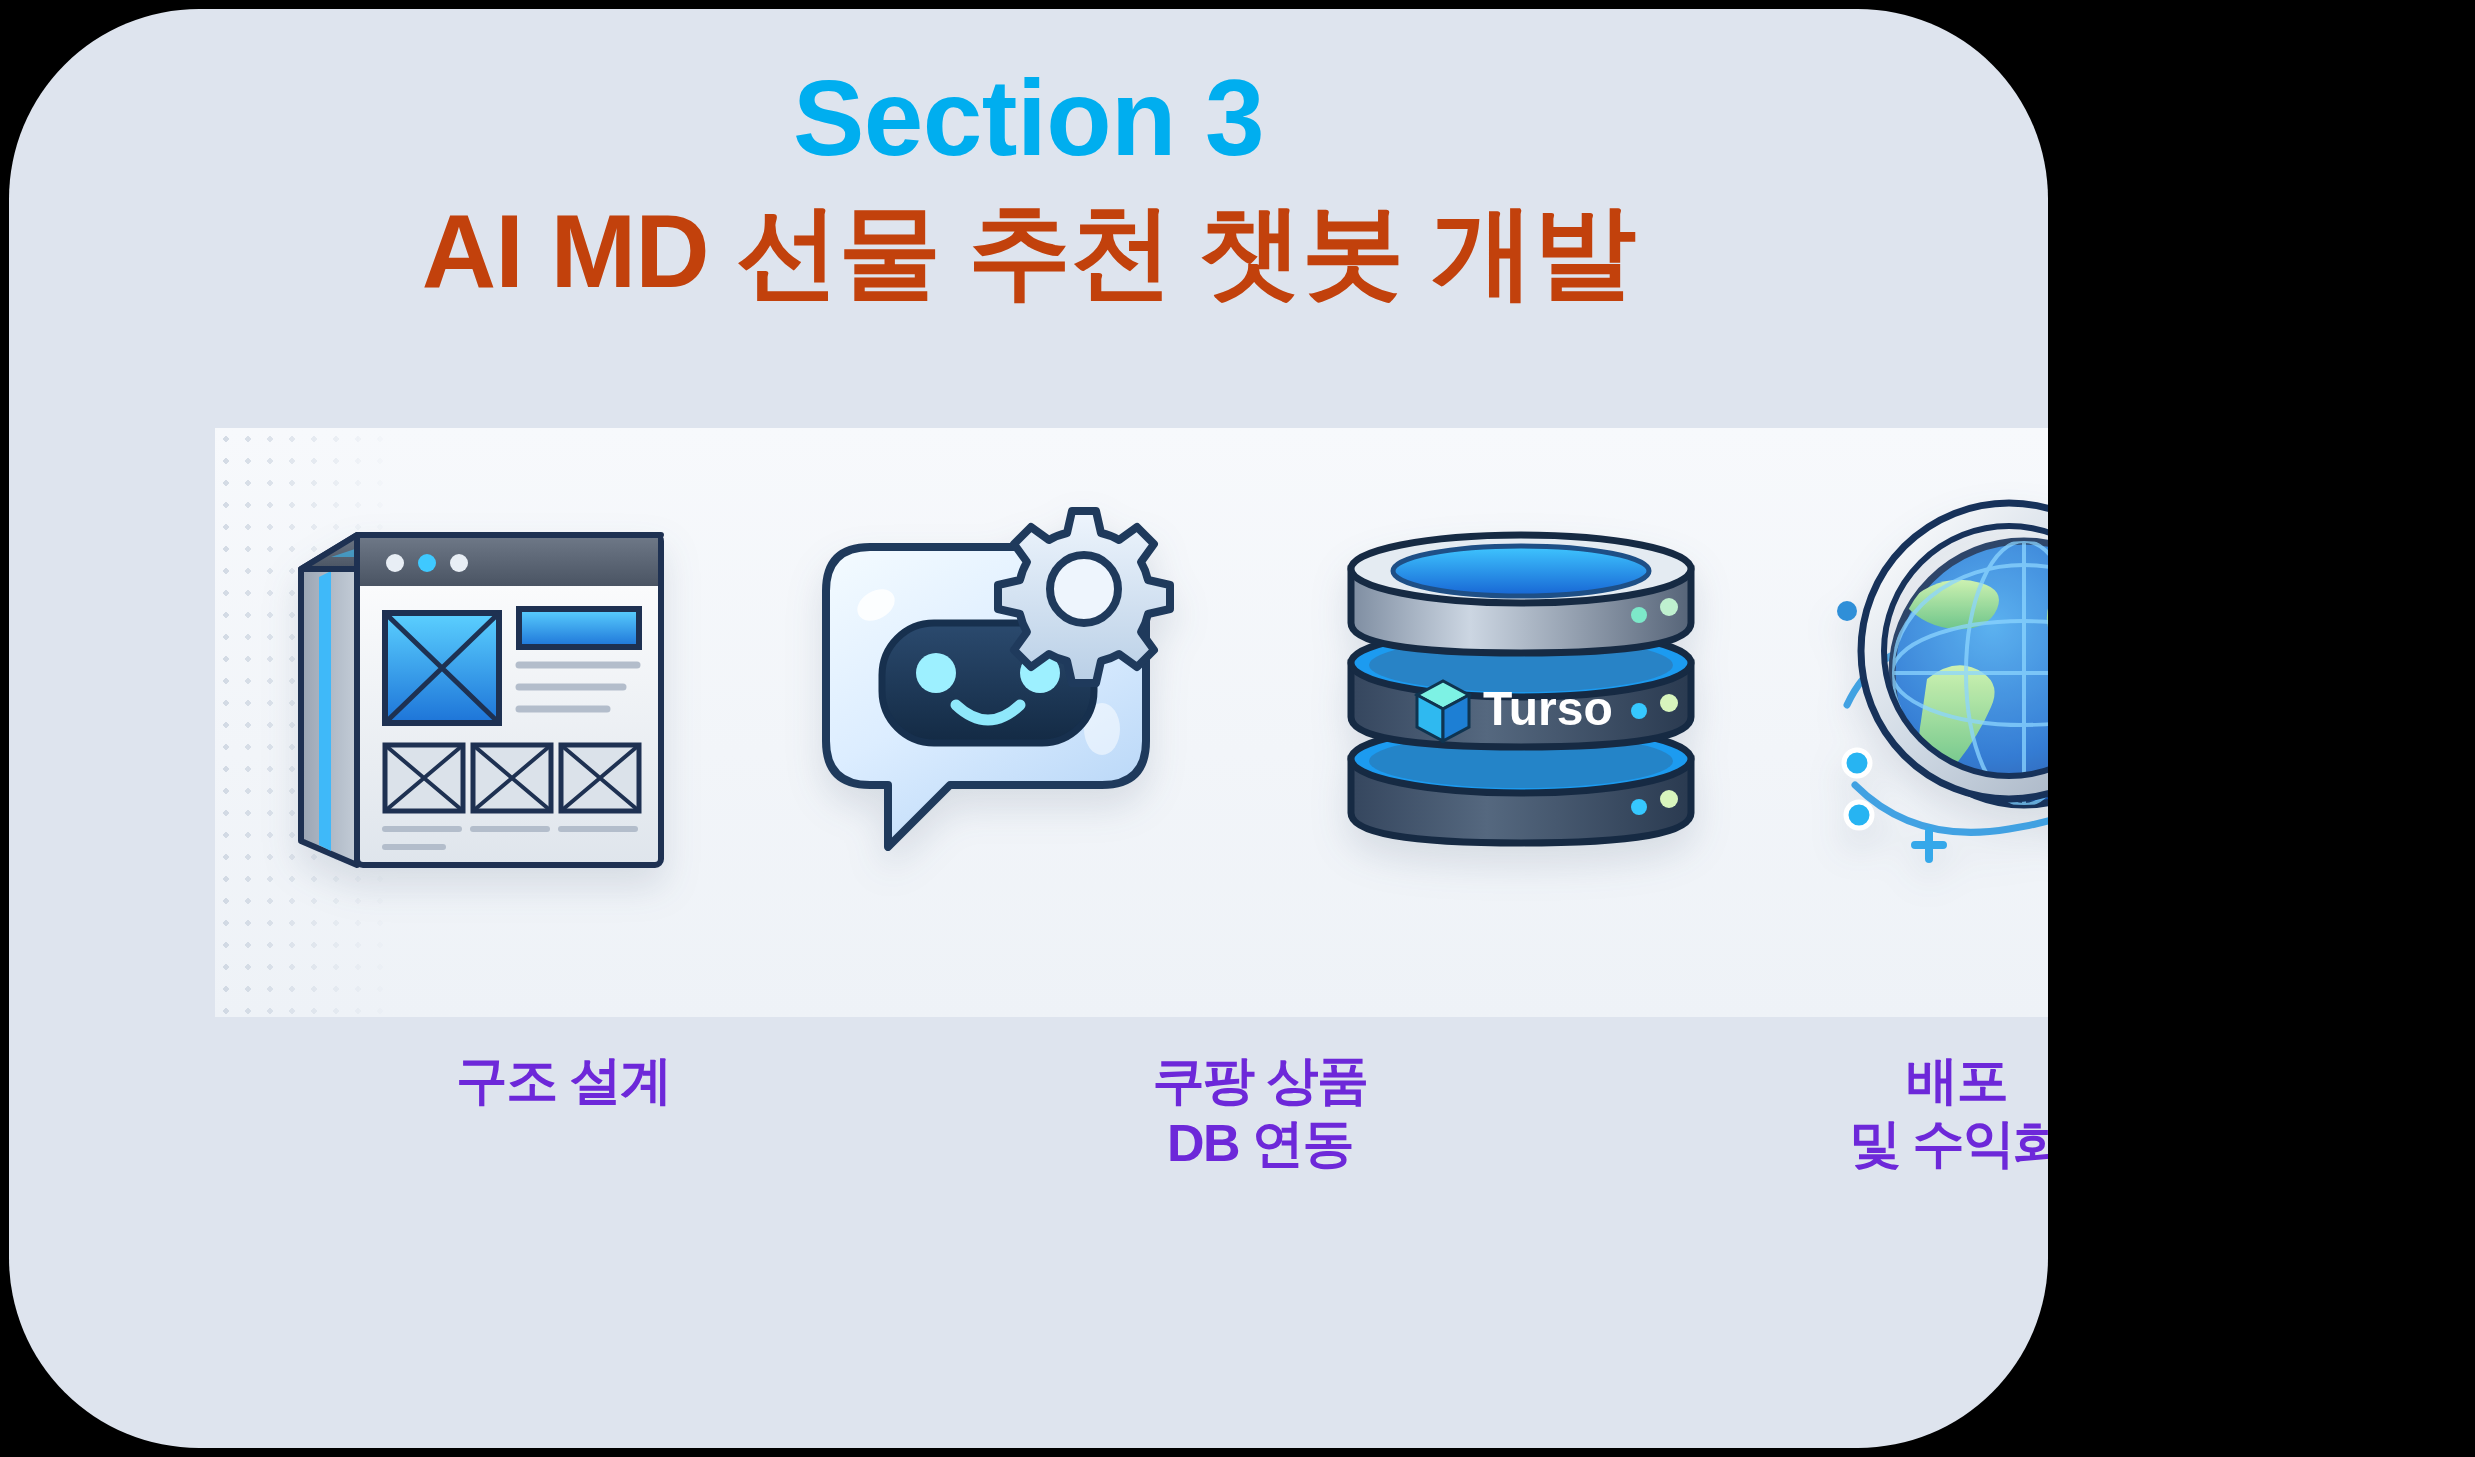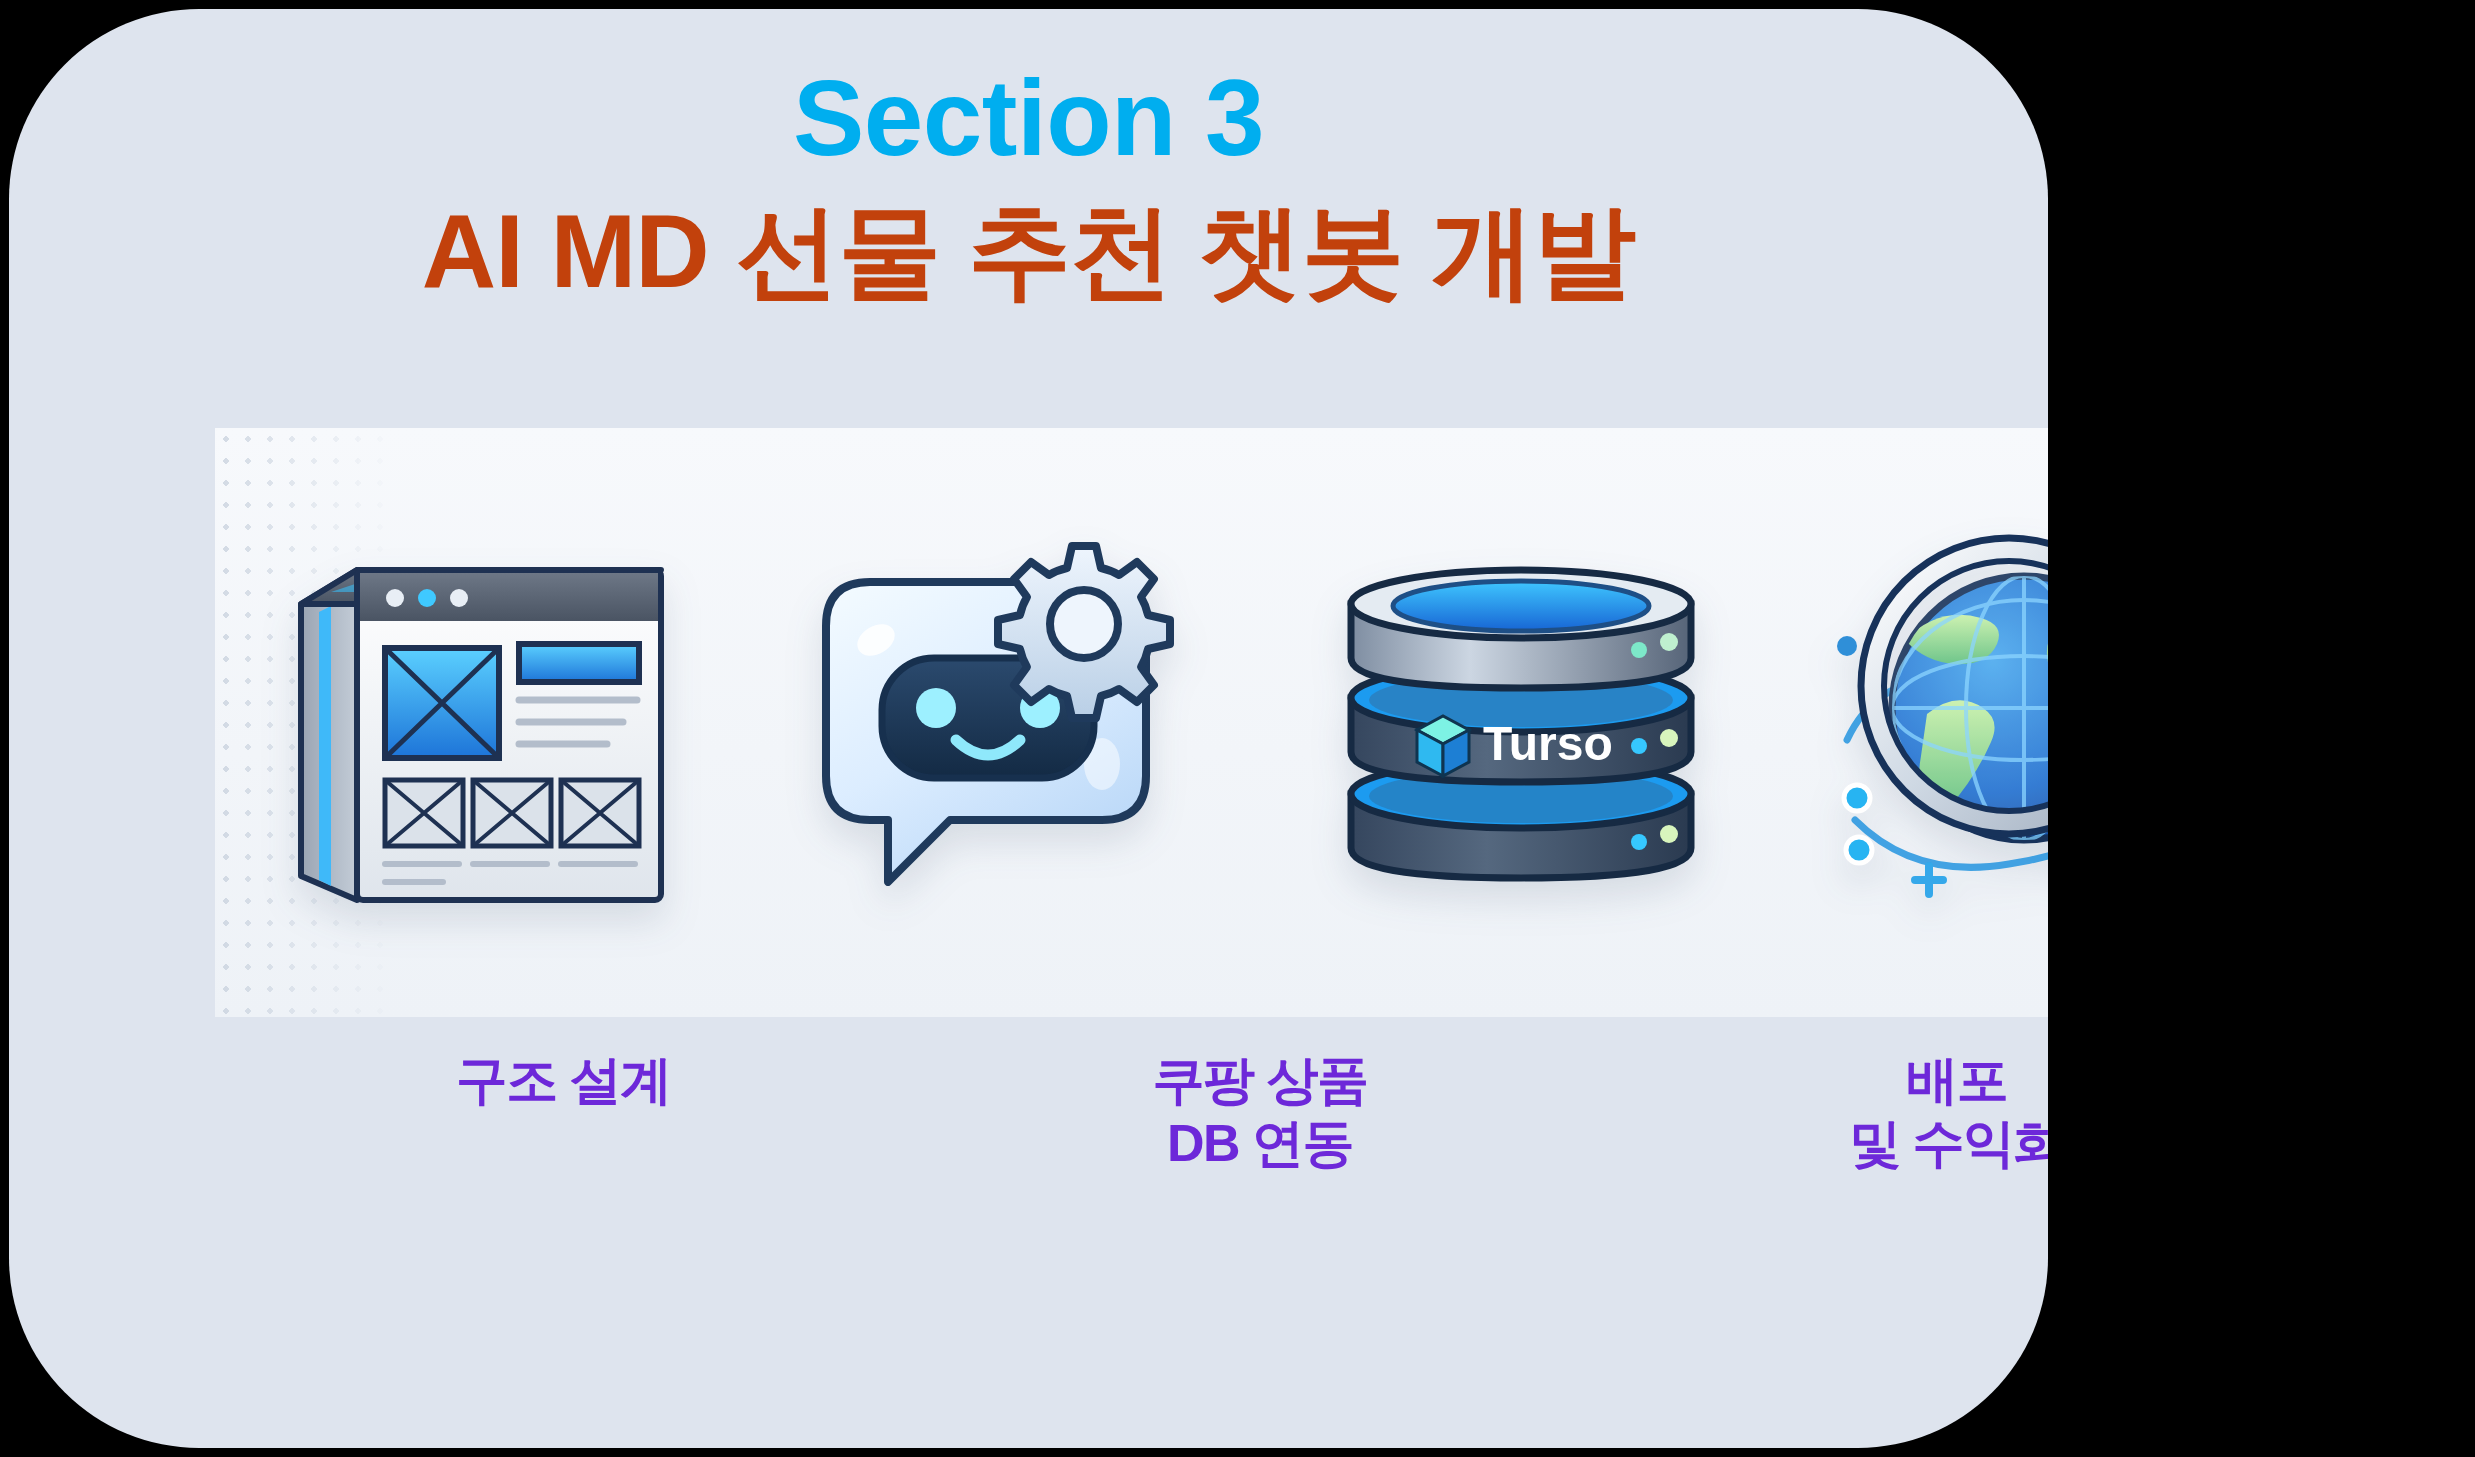--- a/index.html
+++ b/index.html
@@ -55,21 +55,20 @@
 
   
   .strip {
     position: absolute;
     left: 206px;
     top: 419px;
     width: 2090px;
     height: 589px;
     background: linear-gradient(180deg, #f7f9fc 0%, #f2f5f9 55%, #eef2f7 100%);
     display: flex;
-    align-items: center;
     justify-content: space-around;
     overflow: hidden;
   }
   .strip-dots {
     position: absolute;
     top: 0;
     width: 185px;
     height: 100%;
     background-image: radial-gradient(#c3cdda 2.6px, transparent 2.9px);
     background-size: 22px 22px;

